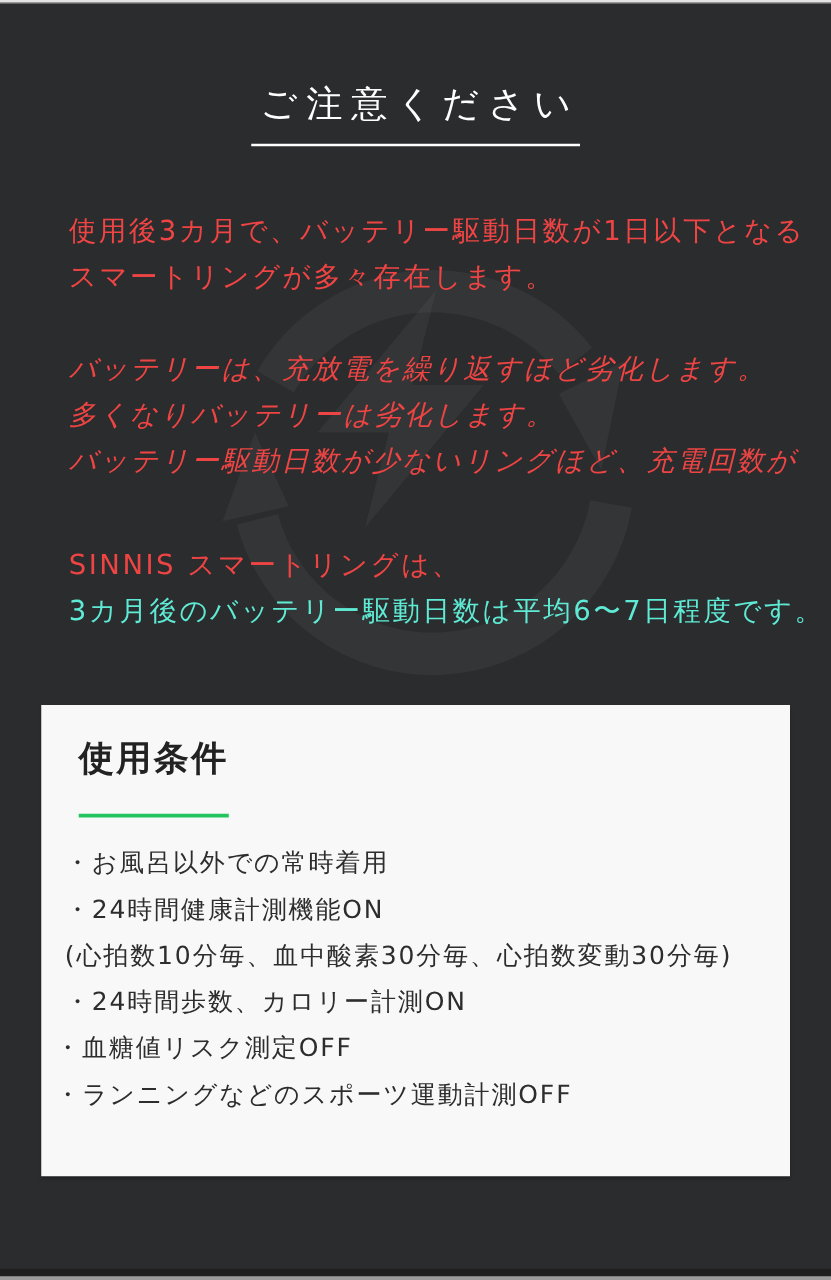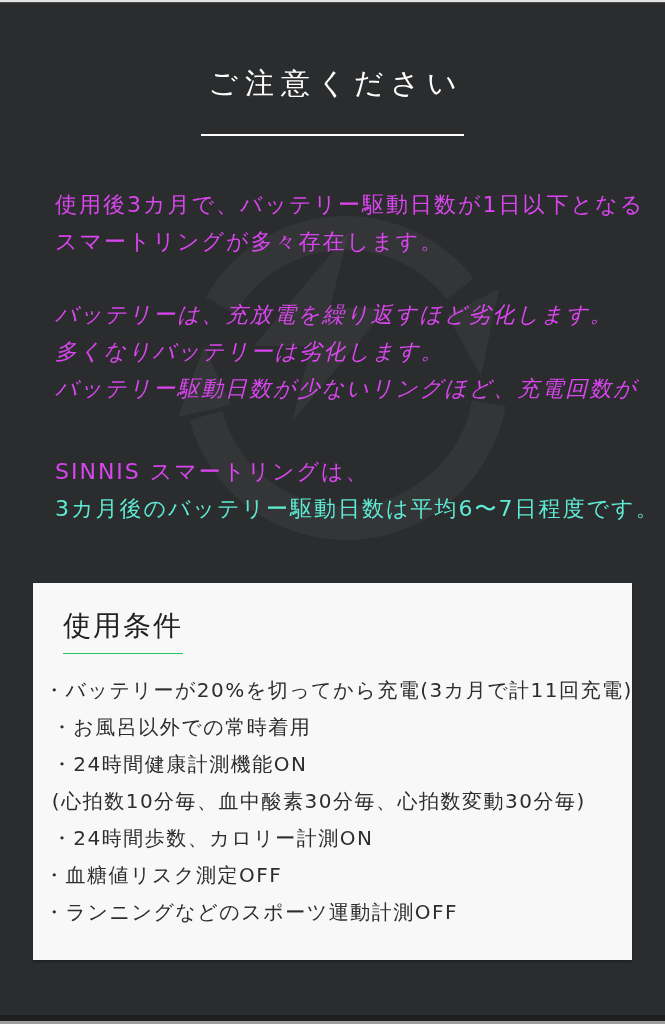--- a/index.html
+++ b/index.html
@@ -21,51 +21,51 @@
     width:360px; height:360px;
     pointer-events:none;
   }
   .title-row { text-align:center; padding-top:64px; position:relative; }
   .page-title {
     display:inline-block;
     margin:0;
     font-size:29px; font-weight:500;
     letter-spacing:7px;
     color:#ffffff;
-    padding:0 0 30px 7px;
+    padding:0 0 11px 7px;
     border-bottom:2px solid #ffffff;
   }
   .notice { padding-left:55px; padding-right:38px; position:relative; }
   .para { margin:0; }
   .para-1 { margin-top:50px; }
   .para-2 { margin-top:36px;font-style:italic; }
   .para-3 { margin-top:46px; }
   .notice-line {
     font-size:22px;
     line-height:37px;
     letter-spacing:2px;
-    color:#d946ef;
+    color:#ef4444;
     white-space:nowrap;
   }
   .card {
     position:relative;
     margin:56px 33px 0 33px;
     height:377px;
     background:#f8f8f8;
     padding:24px 14px 30px 11px;
     box-shadow:0 2px 2px rgba(0,0,0,0.25);
   }
   .card-heading {
     display:inline-block;
     margin:0 0 0 19px;
-    font-size:28px; font-weight:400;
+    font-size:28px; font-weight:700;
     letter-spacing:2px;
     color:#222222;
-    padding-bottom:8px;
-    border-bottom:1px solid #22c55e;
+    padding-bottom:25px;
+    border-bottom:3px solid #22c55e;
   }
   .conditions-list { margin-top:18px; }
   .condition-item {
     font-size:20px;
     line-height:37px;
     letter-spacing:1.5px;
     color:#2d2d2d;
     white-space:pre;
   }
   .bottom-dark-strip {
@@ -114,21 +114,20 @@
 
     <div class="notice-line">SINNIS スマートリングは、</div>
         <div class="notice-line" style="color: #5eead4;">3カ月後のバッテリー駆動日数は平均6〜7日程度です。</div>
       </div>
   </div>
 
   <section class="card">
     <h2 class="card-heading">使用条件</h2>
     <div class="conditions-list">
 
-    <div class="condition-item">・バッテリーが20%を切ってから充電(3カ月で計11回充電)</div>
         <div class="condition-item"> ・お風呂以外での常時着用</div>
         <div class="condition-item"> ・24時間健康計測機能ON</div>
         <div class="condition-item"> (心拍数10分毎、血中酸素30分毎、心拍数変動30分毎)</div>
         <div class="condition-item"> ・24時間歩数、カロリー計測ON</div>
         <div class="condition-item">・血糖値リスク測定OFF</div>
         <div class="condition-item">・ランニングなどのスポーツ運動計測OFF</div>
       </div>
   </section>
 
   <div class="bottom-dark-strip"></div>

